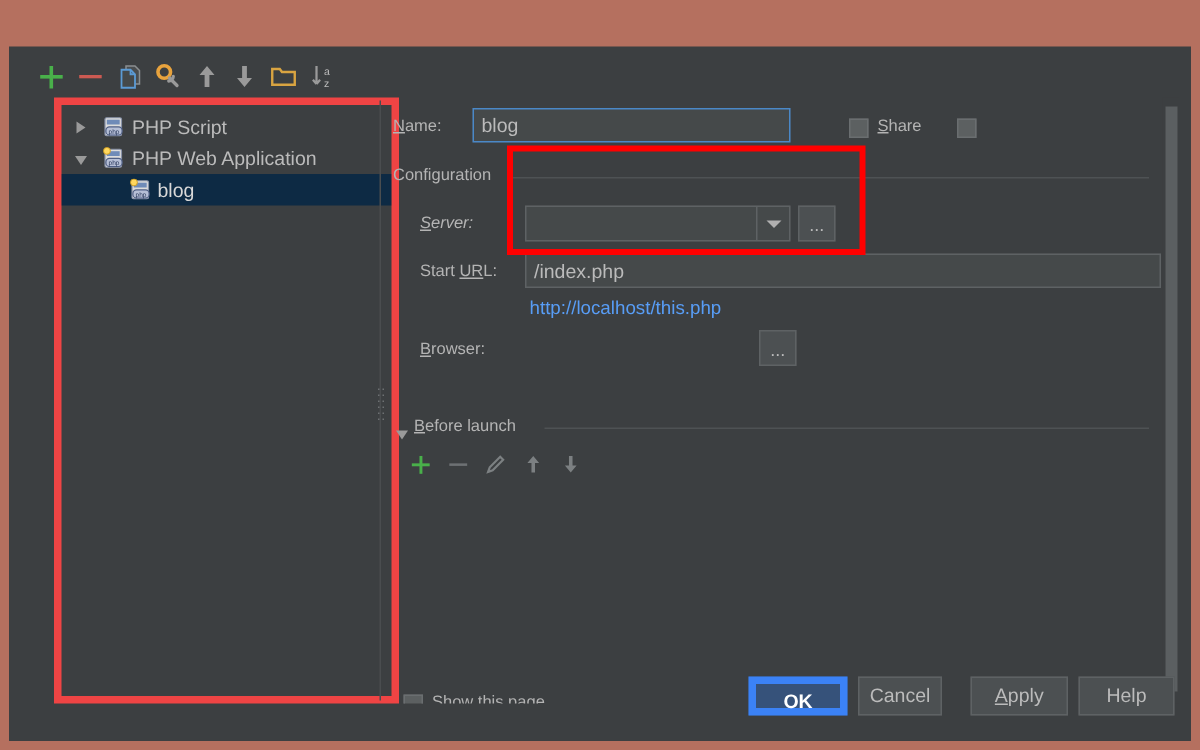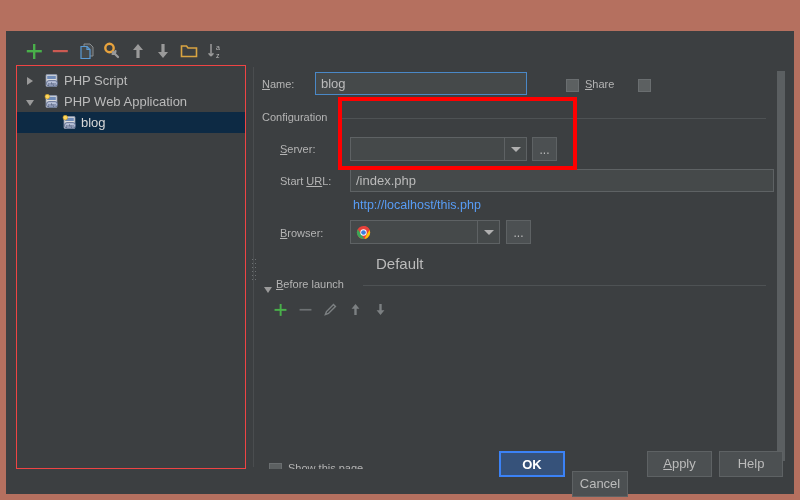--- a/index.html
+++ b/index.html
@@ -72,24 +72,24 @@
   .tb-icon {
     position: absolute;
     top: 2px;
     width: 20px; height: 20px;
     cursor: pointer;
   }
 
   
   .tree-panel {
     position: absolute;
-    left: 10px; top: 34px;
+    left: 30px; top: 34px;
     width: 230px; height: 404px;
     background: #3c3f41;
-    border: 1px solid #ef4444;
+    border: 5px solid #ef4444;
     box-sizing: border-box;
     overflow: hidden;
   }
   .tree-row {
     position: relative;
     height: 21px;
     line-height: 21px;
     font-size: 13px;
     color: #bbbbbb;
     white-space: nowrap;
@@ -290,21 +290,21 @@
     border: 1px solid #5e6264;
     box-sizing: border-box;
     font-size: 13px;
     color: #bbbbbb;
     text-align: center;
     line-height: 24px;
     cursor: pointer;
   }
   .btn.default {
     background: #36527a;
-    border: 2px solid #3b82f6;
+    border: 5px solid #3b82f6;
     color: #ffffff;
     font-weight: bold;
   }
   .btn u { text-decoration: underline; }
 
   
   .annotation {
     position: absolute;
     border: 4px solid #ff0000;
     box-sizing: border-box;
@@ -437,51 +437,35 @@
       <div class="textfield focused" style="left:57px; top:7px; width:212px; height:23px;">blog</div>
 
       <span class="cb" style="left:308px; top:14px;"></span>
       <span class="lbl" style="left:327px; top:13px;"><u>S</u>hare</span>
 
       <span class="cb" style="left:380px; top:14px;"></span>
 
       <span class="lbl" style="left:4px; top:46px;">Configuration</span>
       <div class="group-line" style="left:82px; top:53px; width:426px;"></div>
 
-      <span class="lbl" style="left:22px; top:78px;"><u>S</u>erver:</span>
+      <span class="lbl" style="left:22px; top:78px;font-style:italic;"><u>S</u>erver:</span>
       <div class="combo" style="left:92px; top:72px; width:177px; height:24px;">
         <span class="combo-text">apache</span>
         <span class="combo-arrow-box">
             <i class="arrow"></i>
           </span>
       </div>
       <div class="ellipsis-btn" style="left:274px; top:72px; width:25px; height:24px; line-height:24px;">...</div>
 
       <span class="lbl" style="left:22px; top:110px;">Start <u>UR</u>L:</span>
       <div class="textfield" style="left:92px; top:104px; width:424px; height:23px;">/index.php</div>
 
       <span class="link" style="left:95px; top:133px;">http://localhost/this.php</span>
 
       <span class="lbl" style="left:22px; top:162px;"><u>B</u>rowser:</span>
-      <div class="combo" style="left:92px; top:155px; width:150px; height:24px;">
-        <span style="position:absolute; left:5px; top:4px;">
-          <svg width="15" height="15" viewBox="0 0 16 16">
-            <circle cx="8" cy="8" r="7" fill="#e8413a"></circle>
-            <path d="M8 1 A7 7 0 0 1 14.5 5.3 L8 5.3 Z" fill="#e8413a"></path>
-            <path d="M14.5 5.3 A7 7 0 0 1 8.9 14.95 L11.8 9.6 Z" fill="#ffc400"></path>
-            <path d="M8.9 14.95 A7 7 0 0 1 1.9 4.6 L5.3 9.7 Z" fill="#3aa757"></path>
-            <circle cx="8" cy="8" r="3.4" fill="#ffffff"></circle>
-            <circle cx="8" cy="8" r="2.5" fill="#3b7ddd"></circle>
-          </svg>
-        </span>
-        <span class="combo-text" style="left:25px;">Default</span>
-        <span class="combo-arrow-box">
-            <i class="arrow"></i>
-          </span>
-      </div>
       <div class="ellipsis-btn" style="left:248px; top:155px; width:25px; height:24px; line-height:24px;">...</div>
 
       <span class="tw tw-open" style="left:6px; top:222px;"></span>
       <span class="lbl" style="left:18px; top:213px;"><u>B</u>efore launch</span>
       <div class="group-line" style="left:105px; top:220px; width:403px;"></div>
 
       <span class="bl-tb-icon" style="left:14px; top:236px;">
         <svg width="17" height="17" viewBox="0 0 20 20">
           <rect x="9" y="3.5" width="2.3" height="14" fill="#49b04a"></rect>
           <rect x="3" y="9.3" width="14" height="2.3" fill="#49b04a"></rect>
@@ -511,21 +495,21 @@
 
       <span class="cb" style="left:11px; top:398px;"></span>
       <span class="lbl" style="left:30px; top:397px;">Show this page</span>
 
       <div class="vscroll-track">
         <div class="vscroll-thumb"></div>
       </div>
     </div>
 
     <div class="btn default" style="left:493px; top:420px; width:66px;">OK</div>
-    <div class="btn" style="left:566px; top:420px; width:56px;margin-top:20px;">Cancel</div>
+    <div class="btn" style="left:566px; top:420px; width:56px;">Cancel</div>
     <div class="btn" style="left:641px; top:420px; width:65px;"><u>A</u>pply</div>
     <div class="btn" style="left:713px; top:420px; width:64px;">Help</div>
 
   </div>
 
   <div class="annotation" style="left:338px; top:97px; width:239px; height:73px;"></div>
 
 </div>
 
 </body></html>

